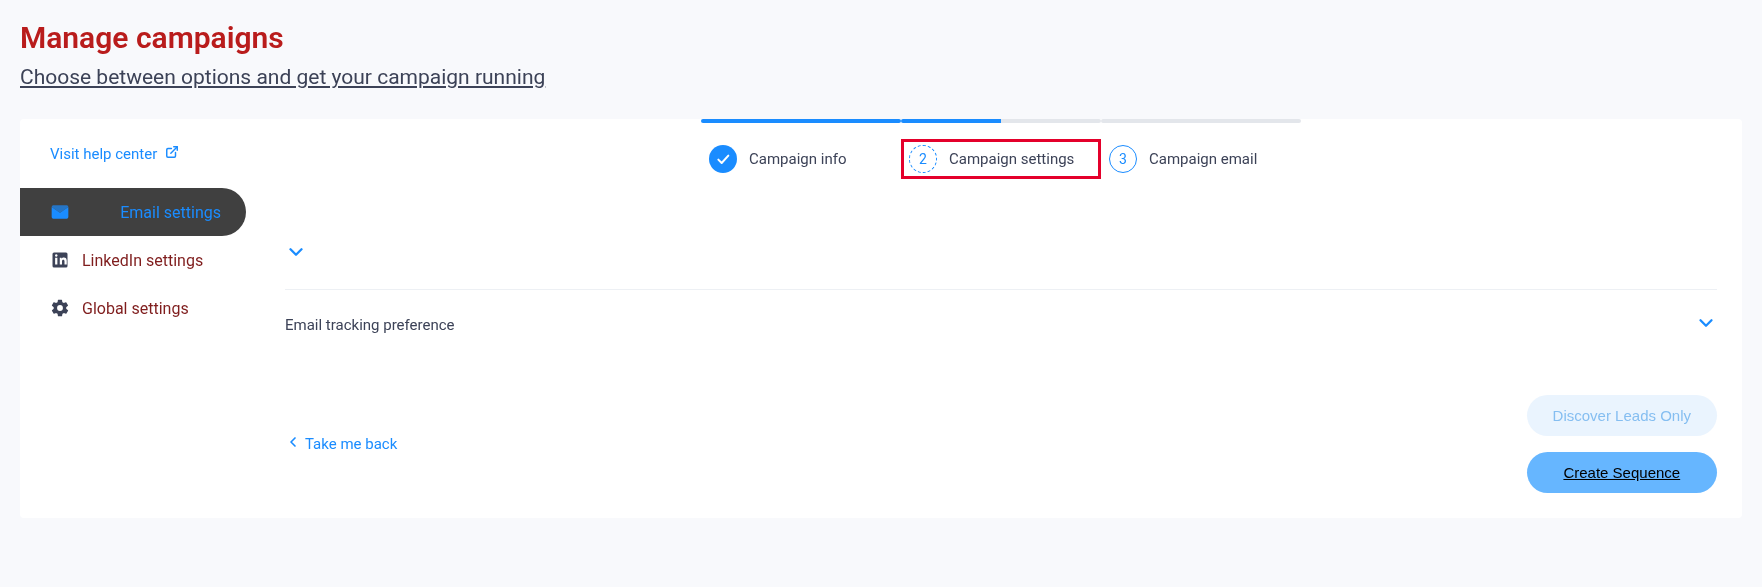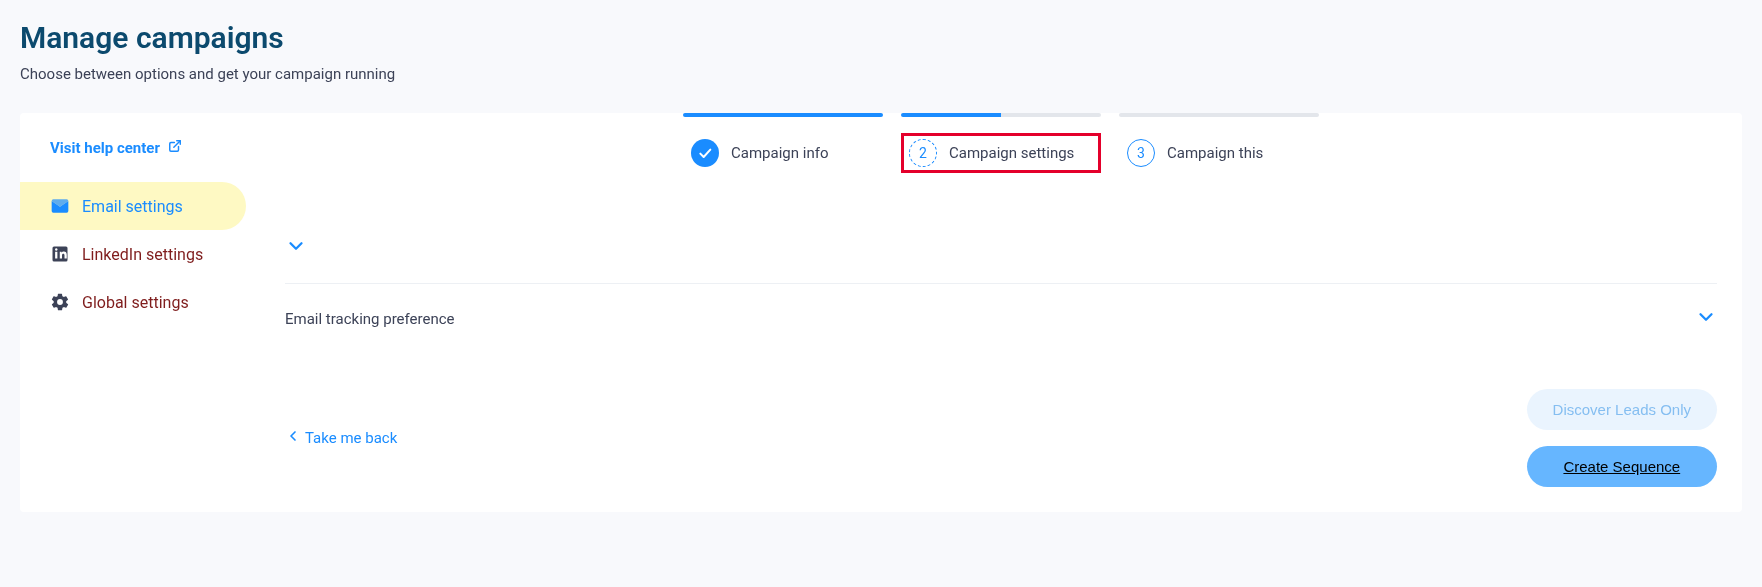--- a/index.html
+++ b/index.html
@@ -10,81 +10,82 @@
     background: #f8f9fc;
     color: #3c4257;
     width: 1762px;
   }
   .page {
     padding: 20px 20px 30px 20px;
   }
   .page-title {
     font-size: 30px;
     font-weight: 600;
-    color: #0c4a6e;
+    color: #b91c1c;
     margin: 0 0 10px 0;
   }
   .page-subtitle {
-    font-size: 15px;
+    font-size: 21px;
     color: #3c4257;
     margin: 0 0 30px 0;
+    text-decoration: underline;
   }
   .card {
     background: #fff;
     border-radius: 4px;
     padding: 0;
     display: flex;
   }
   .sidebar {
     width: 240px;
     padding: 25px 0 20px 0;
     flex-shrink: 0;
   }
   .help-link {
     color: #1a8cff;
     font-size: 15px;
-    font-weight: 700;
+    font-weight: 400;
     display: inline-flex;
     align-items: center;
     gap: 8px;
     padding: 0 30px 25px 30px;
     text-decoration: none;
     cursor: pointer;
   }
   .help-link svg { width: 14px; height: 14px; }
   .sidebar-item {
     display: flex;
     align-items: center;
     gap: 12px;
     padding: 14px 25px 14px 30px;
     font-size: 16px;
     color: #7f1d1d;
     cursor: pointer;
     border-radius: 0 24px 24px 0;
     margin-right: 14px;
   }
   .sidebar-item.active {
-    background: #fef9c3;
-    color: #1a8cff;
+    background: #404040;
+    color: #1a8cff;
+    justify-content: space-between;
   }
   .sidebar-item .icon-wrap {
     width: 20px;
     height: 20px;
     display: inline-flex;
     align-items: center;
     justify-content: center;
     flex-shrink: 0;
   }
   .main {
     flex: 1;
     padding: 0 25px 25px 25px;
   }
   .stepper {
     display: flex;
-    gap: 18px;
     justify-content: center;
     margin: 0 0 40px 0;
     padding-top: 0;
   }
   .step {
     width: 200px;
   }
   .step-bar {
     height: 4px;
     background: #e3e6eb;
@@ -260,21 +261,21 @@
           <div class="step-row highlight">
             <span class="step-circle current">2</span>
             <span class="step-label">Campaign settings</span>
           </div>
         </div>
 
         <div class="step">
           <div class="step-bar"></div>
           <div class="step-row">
             <span class="step-circle upcoming">3</span>
-            <span class="step-label">Campaign this</span>
+            <span class="step-label">Campaign email</span>
           </div>
         </div>
       </div>
 
       <div class="accordion">
         <div class="accordion-item">
           <span class="chevron">
             <svg viewBox="0 0 24 24" width="22" height="22" fill="none" stroke="#1a8cff" stroke-width="2.5" stroke-linecap="round" stroke-linejoin="round">
                 <polyline points="6 9 12 15 18 9"></polyline>
               </svg>

